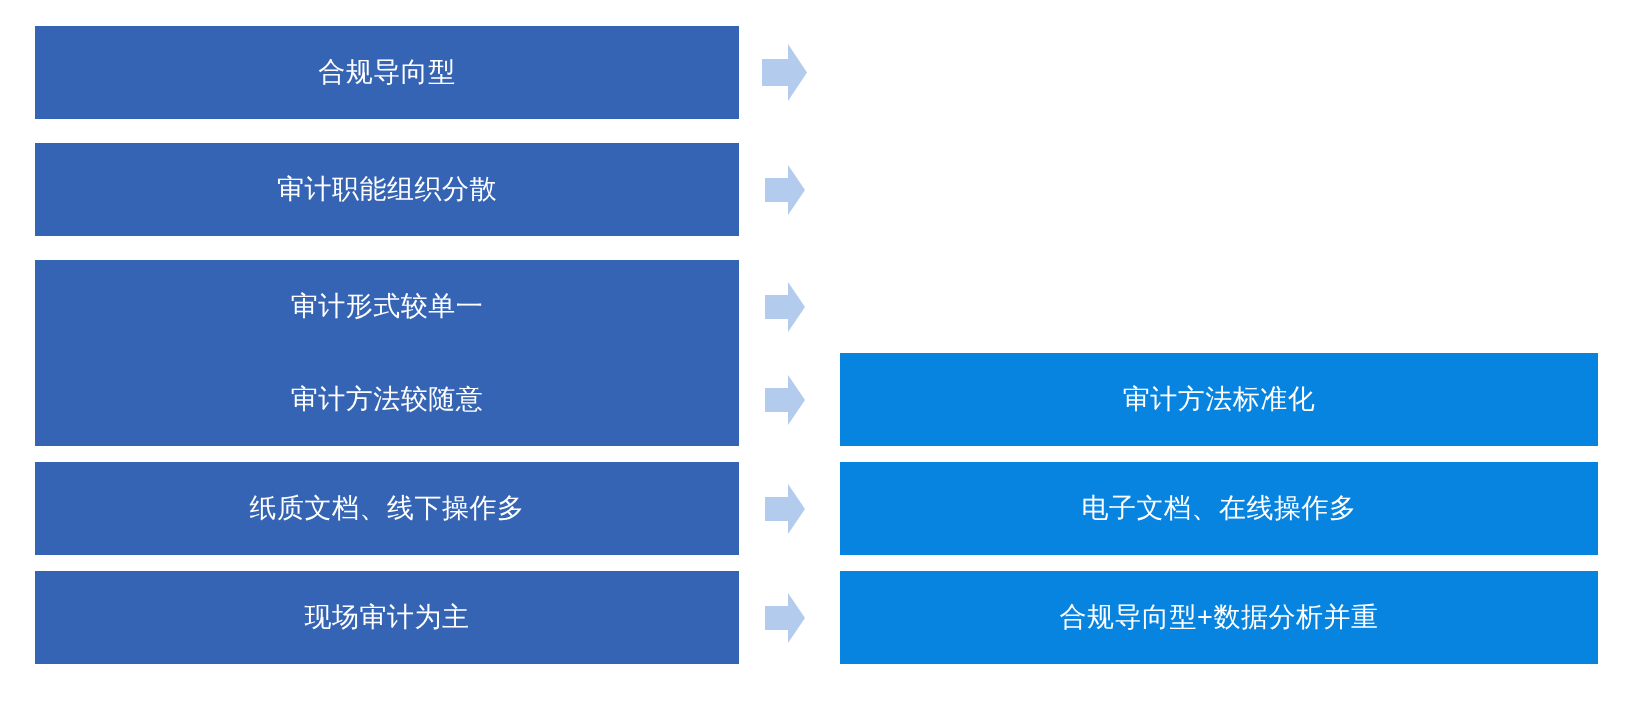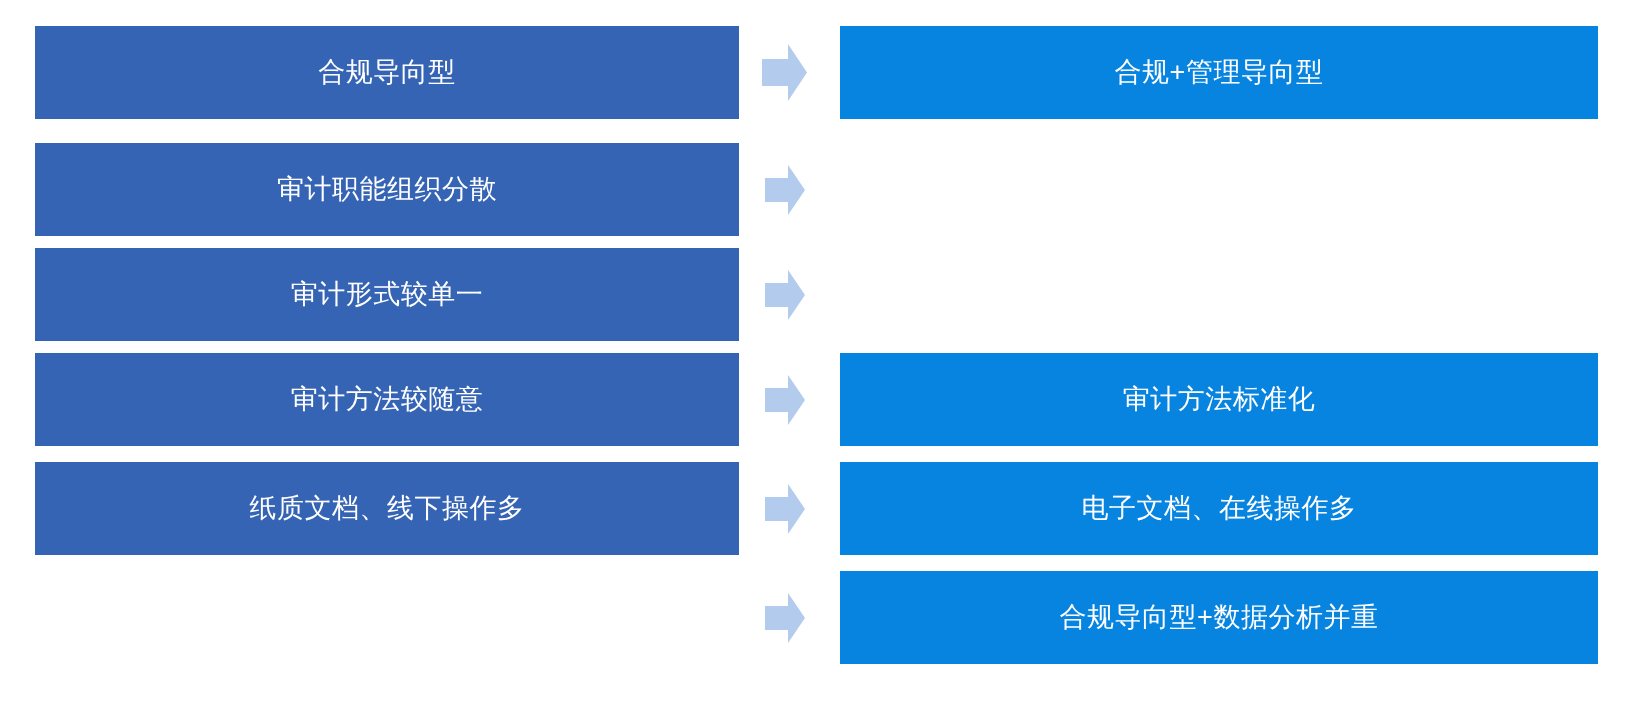--- a/index.html
+++ b/index.html
@@ -86,37 +86,34 @@
 
   <div class="row" style="top:26px;">
     <div class="box box-left">
       <span class="box-text">合规导向型</span>
     </div>
     <div class="arrow-wrap">
       <svg class="arrow-svg" width="45" height="57" viewBox="0 0 45 57">
         <polygon points="0,15 26,15 26,0 45,28.5 26,57 26,42 0,42" fill="#b3cbec"></polygon>
       </svg>
     </div>
-    <div class="box box-right">
-      <span class="box-text">合规+管理导向型</span>
-    </div>
   </div>
 
   <div class="row" style="top:143px;font-family:Liberation Serif, serif;">
     <div class="box box-left">
       <span class="box-text">审计职能组织分散</span>
     </div>
     <div class="arrow-wrap">
       <svg class="arrow-svg" width="40" height="50" viewBox="0 0 40 50">
         <polygon points="0,13 23,13 23,0 40,25 23,50 23,37 0,37" fill="#b3cbec"></polygon>
       </svg>
     </div>
   </div>
 
-  <div class="row" style="top:248px;text-decoration:underline;">
+  <div class="row" style="top:260px;text-decoration:underline;">
     <div class="box box-left">
       <span class="box-text">审计形式较单一</span>
     </div>
     <div class="arrow-wrap">
       <svg class="arrow-svg" width="40" height="50" viewBox="0 0 40 50">
         <polygon points="0,13 23,13 23,0 40,25 23,50 23,37 0,37" fill="#b3cbec"></polygon>
       </svg>
     </div>
   </div>
 
@@ -142,20 +139,23 @@
       <svg class="arrow-svg" width="40" height="50" viewBox="0 0 40 50">
         <polygon points="0,13 23,13 23,0 40,25 23,50 23,37 0,37" fill="#b3cbec"></polygon>
       </svg>
     </div>
     <div class="box box-right">
       <span class="box-text">电子文档、在线操作多</span>
     </div>
   </div>
 
   <div class="row" style="top:571px;">
+    <div class="box box-left">
+      <span class="box-text">现场审计为主</span>
+    </div>
     <div class="arrow-wrap">
       <svg class="arrow-svg" width="40" height="50" viewBox="0 0 40 50">
         <polygon points="0,13 23,13 23,0 40,25 23,50 23,37 0,37" fill="#b3cbec"></polygon>
       </svg>
     </div>
     <div class="box box-right">
       <span class="box-text">合规导向型+数据分析并重</span>
     </div>
   </div>
 

